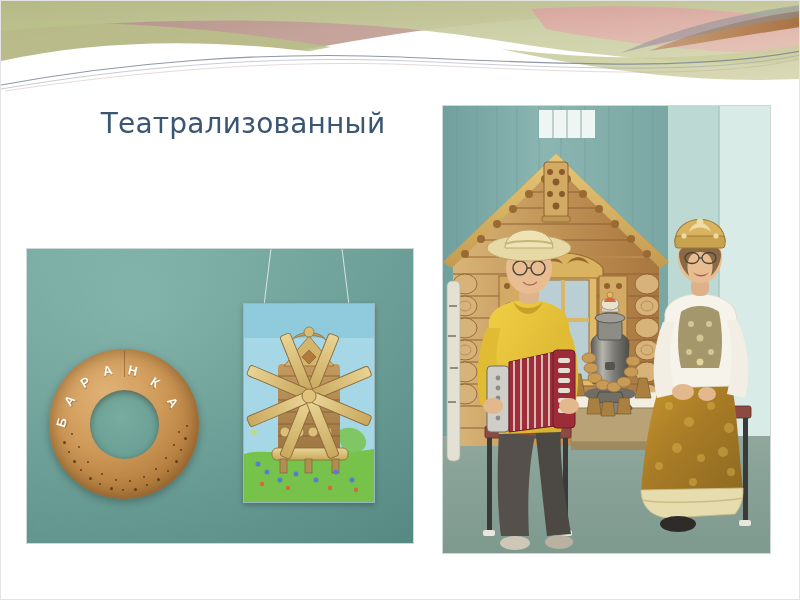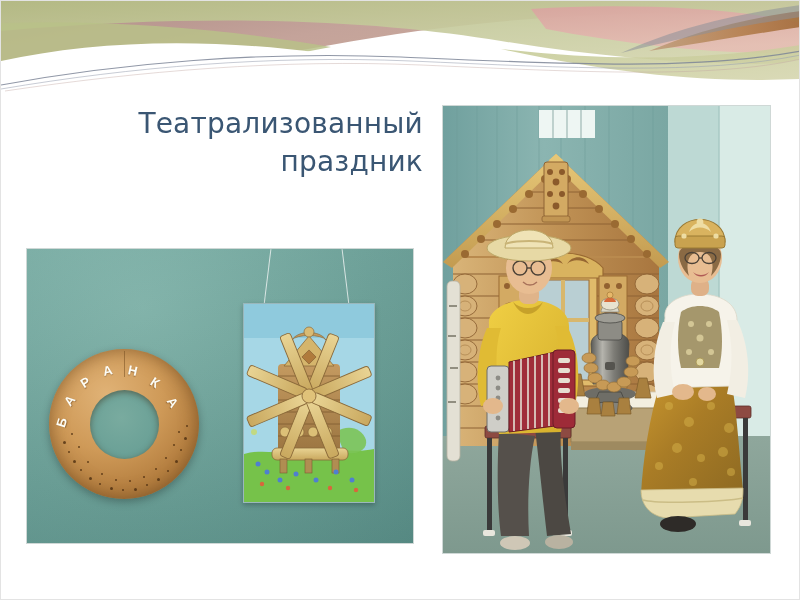--- a/index.html
+++ b/index.html
@@ -35,21 +35,21 @@
     pointer-events: none;
   }
   .banner svg { display: block; }
 
   
   .title {
     position: absolute;
     left: 62px;
     top: 104px;
     width: 360px;
-    text-align: right;
+    text-align: center;
     color: #3a5673;
     font-size: 28px;
     line-height: 1.35;
     font-family: "DejaVu Sans", sans-serif;
     letter-spacing: 0.2px;
     font-weight: 400;
   }
 
   
   .photo {
@@ -220,21 +220,20 @@
       <path d="M800,4 C726,14 668,30 620,52 C678,38 740,24 800,16 Z" fill="#8d9099" opacity="0.55"></path>
 
       <path d="M0,84 C120,62 260,50 400,56 C560,63 690,70 800,50" fill="none" stroke="#7d8597" stroke-width="1.1" opacity="0.85"></path>
       <path d="M0,88 C130,66 270,54 410,60 C570,67 700,74 800,54" fill="none" stroke="#9aa2b2" stroke-width="0.8" opacity="0.7"></path>
       <path d="M4,90 C140,70 280,58 420,64 C580,71 710,78 800,58" fill="none" stroke="#c0a6a0" stroke-width="0.7" opacity="0.6"></path>
     </svg>
   </div>
 
   <div class="title">
     <div data-bind="slide.title_line1">Театрализованный</div>
-    <div data-bind="slide.title_line2">праздник</div>
   </div>
 
   <div class="photo photo-left">
     <div class="wall-left"></div>
 
     <div class="string" style="left:240px; top:0; height:56px; transform:rotate(7deg);"></div>
     <div class="string" style="left:318px; top:0; height:56px; transform:rotate(-7deg);"></div>
 
     <div class="baranka-wrap">
       <div class="baranka"></div>

